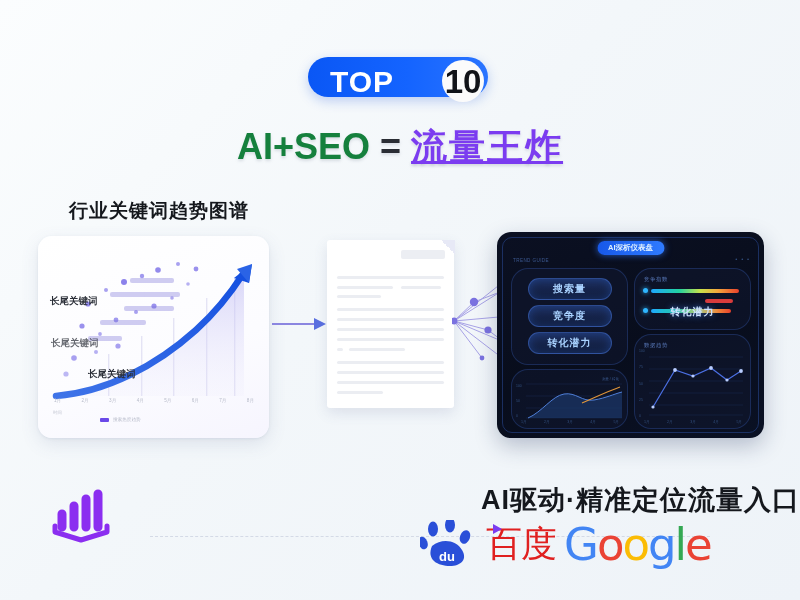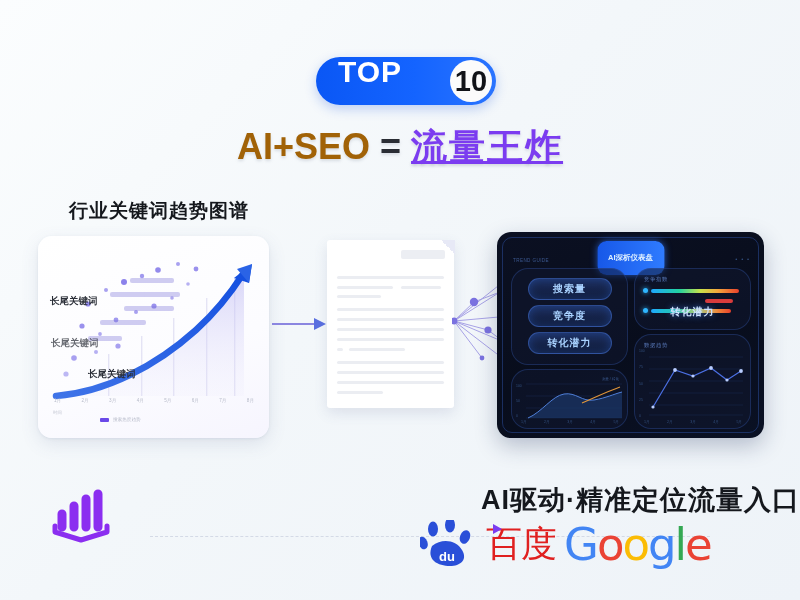--- a/index.html
+++ b/index.html
@@ -6,48 +6,48 @@
   body{
     width:800px;height:600px;overflow:hidden;
     font-family:"Liberation Sans","DejaVu Sans",sans-serif;
     background:linear-gradient(135deg,#fbfdfe 0%,#f3f7fa 45%,#eef3f8 100%);
     position:relative;
   }
   .stage{position:absolute;inset:0;}
 
   
   .top-badge{
-    position:absolute;left:316px;top:57px;
-    width:180px;height:48px;border-radius:26px;
+    position:absolute;left:308px;top:57px;
+    width:180px;height:40px;border-radius:26px;
     background:linear-gradient(90deg,#0a57f5 0%,#1464ff 55%,#2a74ff 100%);
     box-shadow:0 4px 12px rgba(20,80,220,.25);
-    display:flex;align-items:flex-start;justify-content:flex-start;
+    display:flex;align-items:flex-end;justify-content:flex-start;
     padding-left:22px;box-sizing:border-box;
   }
   .top-badge .word{
     color:#ffffff;font-size:30px;font-weight:bold;letter-spacing:1px;
     line-height:1;
   }
   .top-badge .circle{
     position:absolute;right:4px;top:3px;
     width:42px;height:42px;border-radius:50%;
     background:#fbfbfb;
     display:flex;align-items:center;justify-content:center;
   }
   .top-badge .circle span{
-    color:#111318;font-size:29px;font-weight:bold;line-height:1;
+    color:#111318;font-size:33px;font-weight:bold;line-height:1;
   }
 
   
   .headline{
     position:absolute;left:0;right:0;top:129px;text-align:center;
     font-size:36px;font-weight:bold;line-height:1;white-space:nowrap;
     text-shadow:0 2px 3px rgba(130,140,160,.25);
   }
-  .headline .red{color:#a16207;letter-spacing:0px;}
+  .headline .red{color:#15803d;letter-spacing:0px;}
   .headline .eq{color:#2a2d34;margin:0 10px;}
   .headline .purple{color:#7b3cf0;letter-spacing:2px;text-decoration:underline;}
 
   
   .cap{position:absolute;font-size:19px;font-weight:bold;color:#15181d;white-space:nowrap;}
   #cap-left{left:69px;top:198px;letter-spacing:1px;}
   #cap-right{left:585px;top:200px;letter-spacing:1px;}
 
   
   .chart-card{
@@ -108,21 +108,21 @@
     position:absolute;left:497px;top:232px;width:267px;height:206px;
     border-radius:14px;
     background:linear-gradient(160deg,#0b1022 0%,#080d1c 55%,#0a1124 100%);
     box-shadow:0 8px 22px rgba(30,45,90,.28);
     border:1px solid #1b2murky;
     overflow:hidden;
   }
   .dash-inner{position:absolute;inset:5px;border:1px solid rgba(60,110,220,.35);border-radius:10px;}
   .dash-pill{
     position:absolute;left:50%;transform:translateX(-50%);top:9px;
-    padding:12px 11px;border-radius:9px;
+    padding:2px 11px;border-radius:9px;
     background:linear-gradient(90deg,#1758e8,#2f7bff);
     color:#dff0ff;font-size:7.5px;font-weight:bold;white-space:nowrap;
     box-shadow:0 0 7px rgba(50,120,255,.7);
   }
   .dash-tiny{position:absolute;left:16px;top:26px;font-size:4.6px;color:#3c5890;letter-spacing:.4px;}
   .dash-dots{position:absolute;right:14px;top:24px;font-size:6px;color:#33507f;letter-spacing:1px;}
   .panel{
     position:absolute;border:1px solid rgba(55,95,185,.33);border-radius:17px;
     background:rgba(16,24,48,.55);
   }

